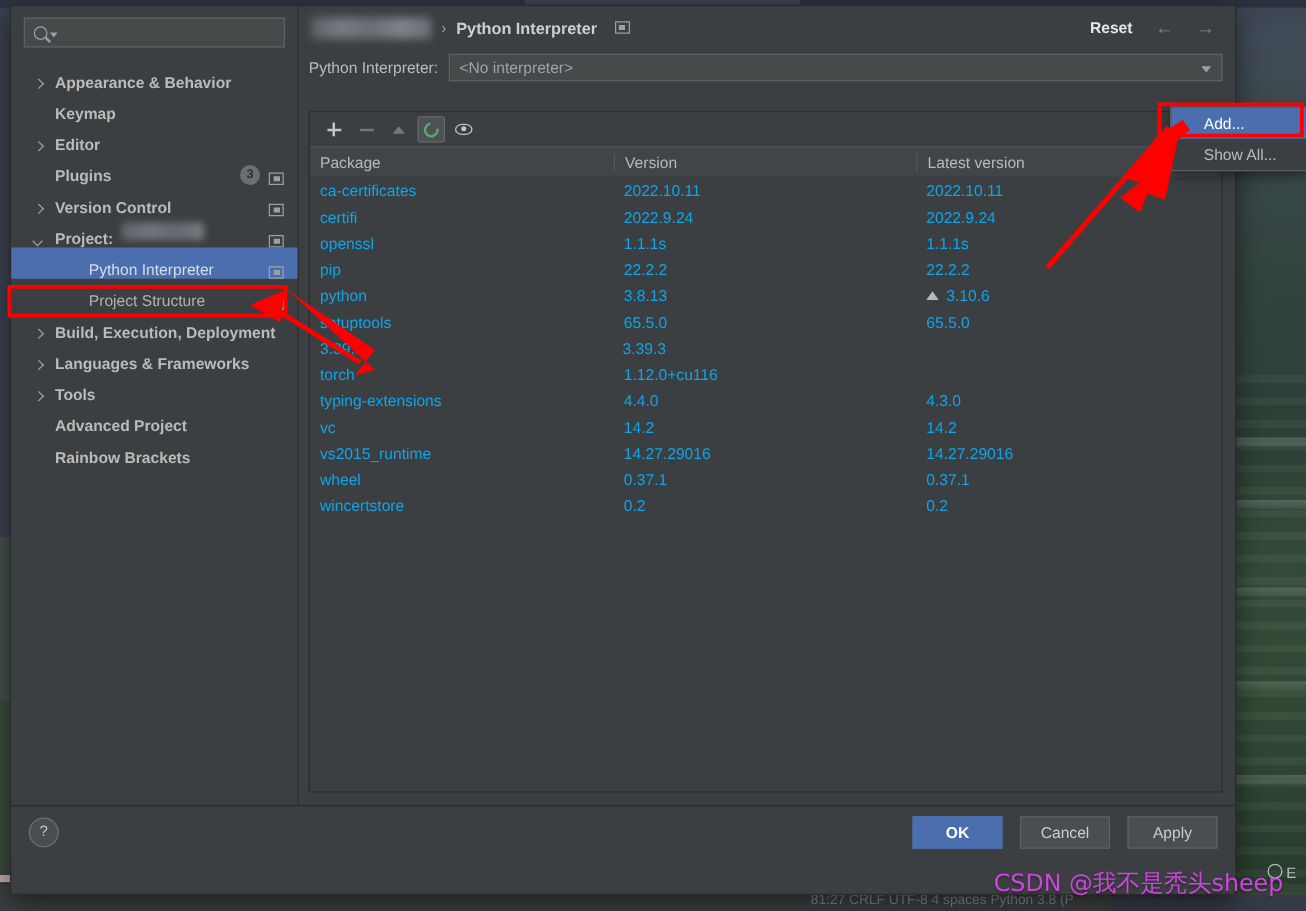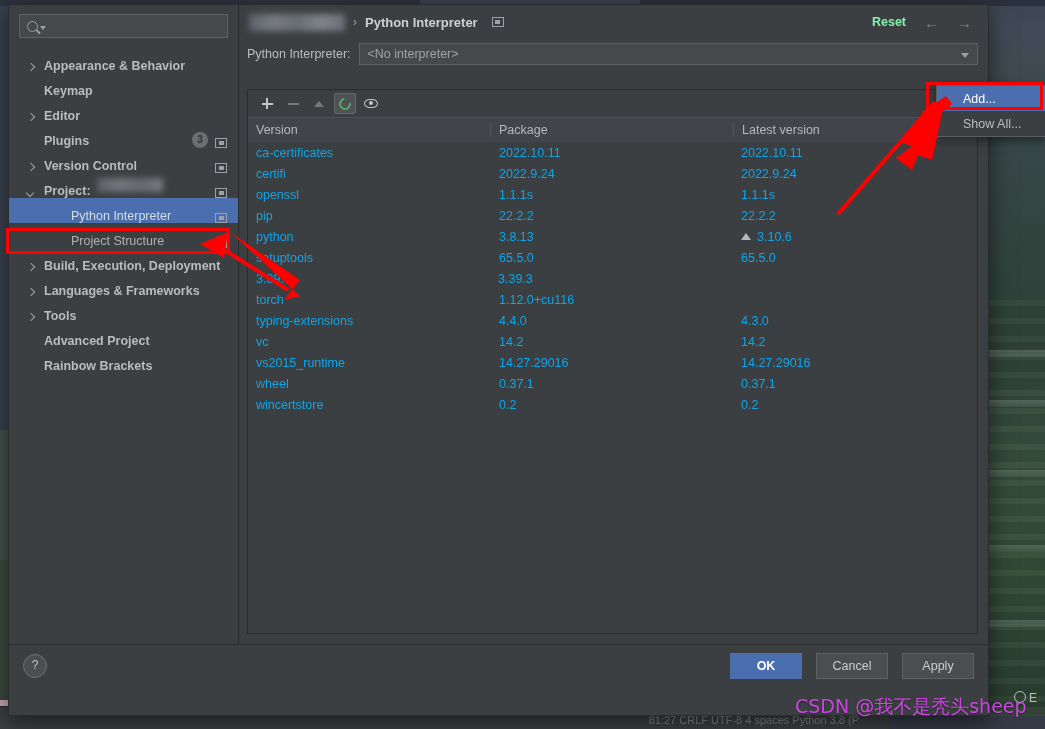--- a/index.html
+++ b/index.html
@@ -334,21 +334,21 @@
     </div>
 
     <div class="main">
 
       <div class="breadcrumb">
         <span class="crumb-blur"></span>
         <span class="crumb-sep">›</span>
         <span class="crumb-title">Python Interpreter</span>
         <span class="win-icon" style="margin-left:6px"></span>
         <span style="margin-left:auto;display:flex;align-items:center;gap:18px;padding-right:16px;">
-          <span style="color:#86efac;font-size:12.5px;font-weight:bold;cursor:pointer;">Reset</span>
+          <span style="color:#e5e5e5;font-size:12.5px;font-weight:bold;cursor:pointer;">Reset</span>
           <span style="color:#7f8489;font-size:15px;cursor:pointer;">←</span>
           <span style="color:#7f8489;font-size:15px;cursor:pointer;">→</span>
         </span>
       </div>
 
       <div class="interp-row">
         <span class="interp-label">Python Interpreter:</span>
         <span class="combo">
           <span class="combo-val">&lt;No interpreter&gt;</span>
           <span class="combo-caret"></span>
@@ -367,22 +367,22 @@
               <span class="ic-up"></span>
             </div>
             <div class="tb-btn sel">
               <span class="ic-refresh"></span>
             </div>
             <div class="tb-btn">
               <span class="ic-eye"></span>
             </div>
           </div>
         <div class="pkg-head">
+          <span class="cell c1">Package</span>
           <span class="cell c2">Version</span>
-          <span class="cell c1">Package</span>
           <span class="cell c3">Latest version</span>
         </div>
         <div class="pkg-list" id="pkg-list">
             <div class="pkg-row">
               <span class="cell c1">ca-certificates</span>
               <span class="cell c2">2022.10.11</span>
               <span class="cell c3">2022.10.11</span>
             </div>
             <div class="pkg-row">
               <span class="cell c1">certifi</span>

